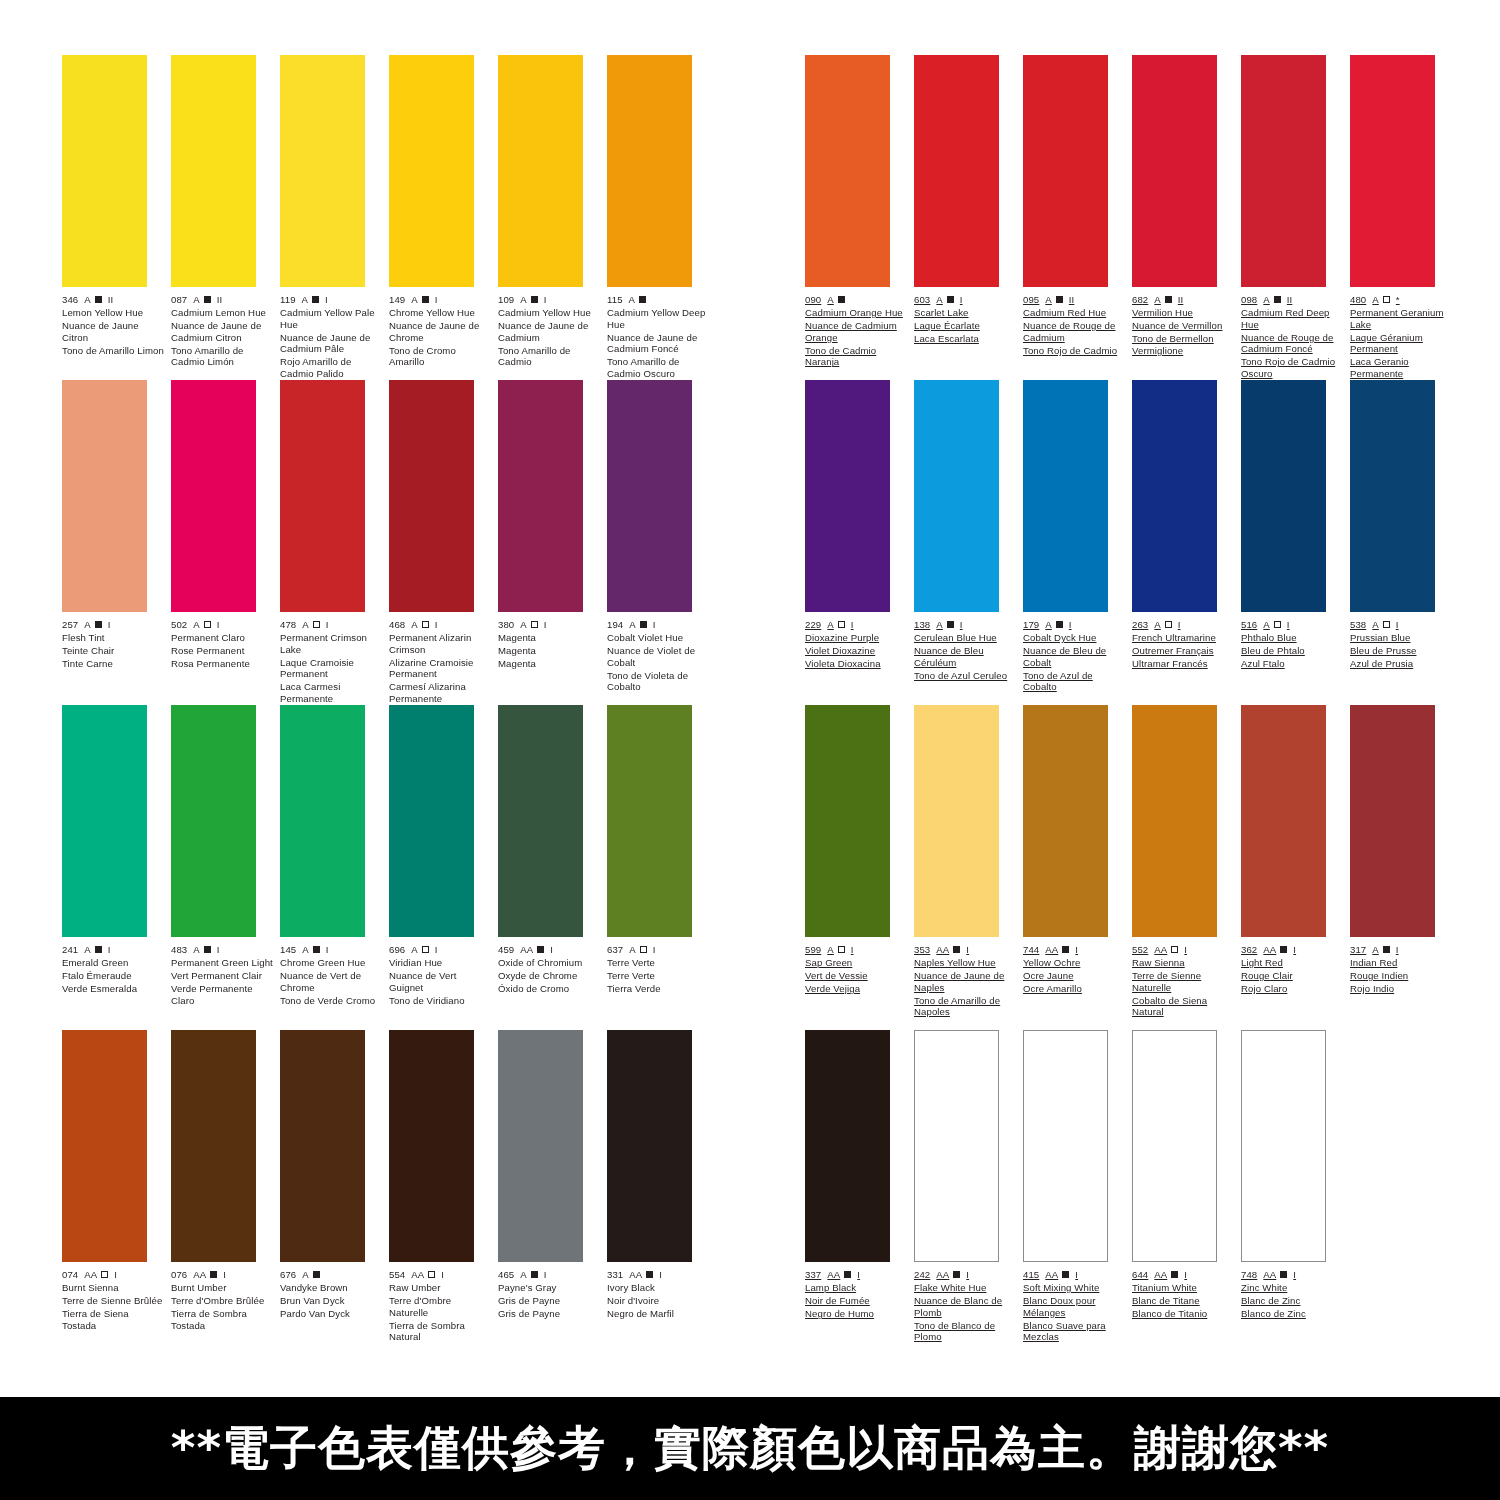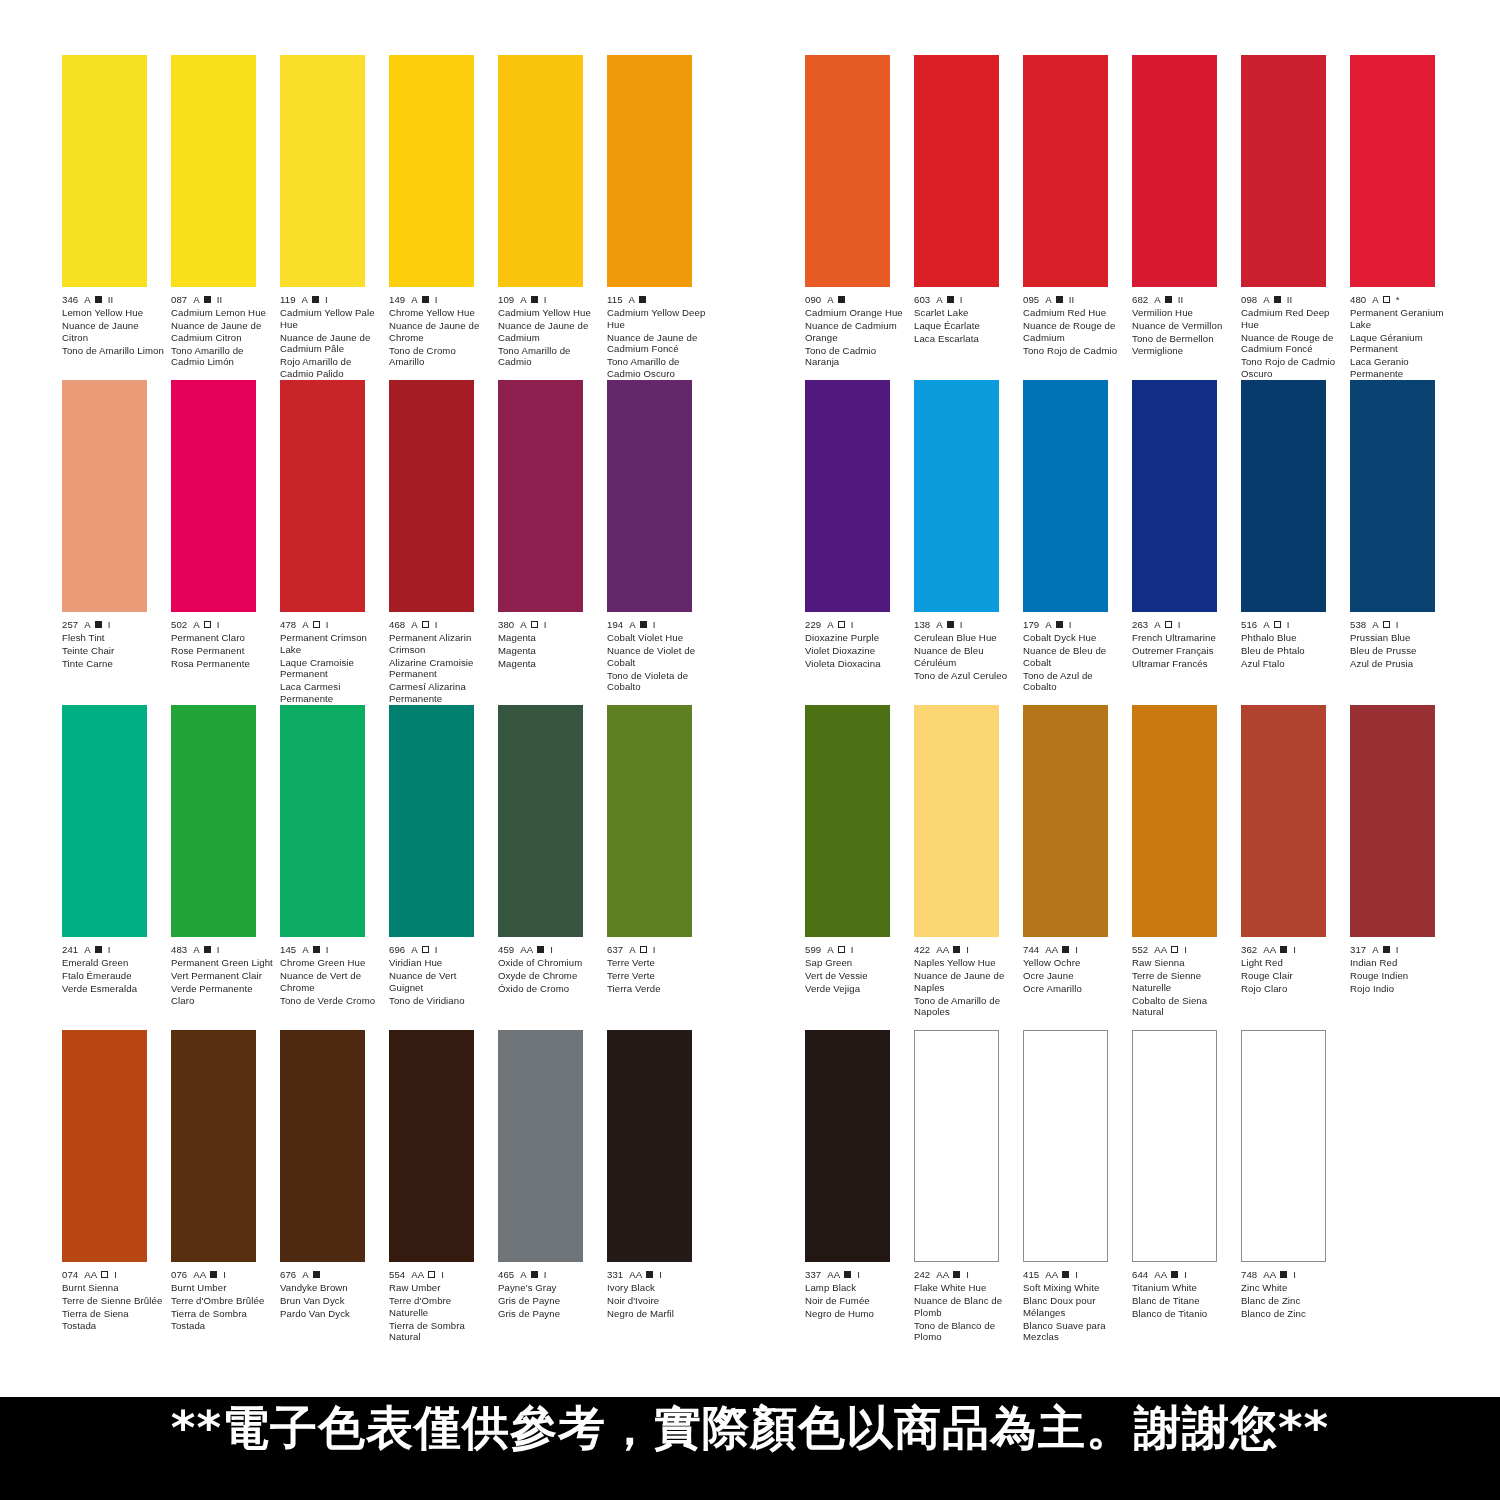--- a/index.html
+++ b/index.html
@@ -19,21 +19,21 @@
     position: absolute;
     left: 0; top: 0;
     width: 1500px;
     height: 1500px;
   }
   .panel {
     position: absolute;
     top: 55px;
   }
   .panel-left  { left: 62px;  width: 680px; }
-  .panel-right { left: 805px; width: 680px; }
+  .panel-right { left: 805px; width: 680px; text-decoration: underline; }
 
   .color-row {
     display: flex;
     width: 100%;
     margin-bottom: 0px;
     height: 325px;
     align-items: flex-start;
   }
   .swatch-cell {
     width: 107px;
@@ -84,21 +84,21 @@
   .name-es { margin-top: 1.5px; }
 
   .footer-bar {
     position: absolute;
     left: 0;
     bottom: 0;
     width: 1500px;
     height: 103px;
     background: #000000;
     display: flex;
-    align-items: flex-start;
+    align-items: center;
     justify-content: center;
   }
   .footer-text {
     color: #ffffff;
     font-size: 47px;
     font-weight: bold;
     letter-spacing: 1px;
     font-family: "DejaVu Sans", sans-serif;
     white-space: nowrap;
   }
@@ -712,21 +712,21 @@
               <p class="name-en">Sap Green</p>
               <p class="name-fr">Vert de Vessie</p>
               <p class="name-es">Verde Vejiga</p>
             </div>
           </div>
         </div>
         <div class="swatch-cell">
           <div class="swatch" style="background: rgb(251, 213, 114);"></div>
           <div class="meta">
             <div class="meta-line1">
-              <span class="code">422</span>
+              <span class="code">353</span>
               <span class="series">AA</span>
               <span class="box filled"></span>
               <span class="perm">I</span>
             </div>
             <div class="names">
               <p class="name-en">Naples Yellow Hue</p>
               <p class="name-fr">Nuance de Jaune de Naples</p>
               <p class="name-es">Tono de Amarillo de Napoles</p>
             </div>
           </div>

